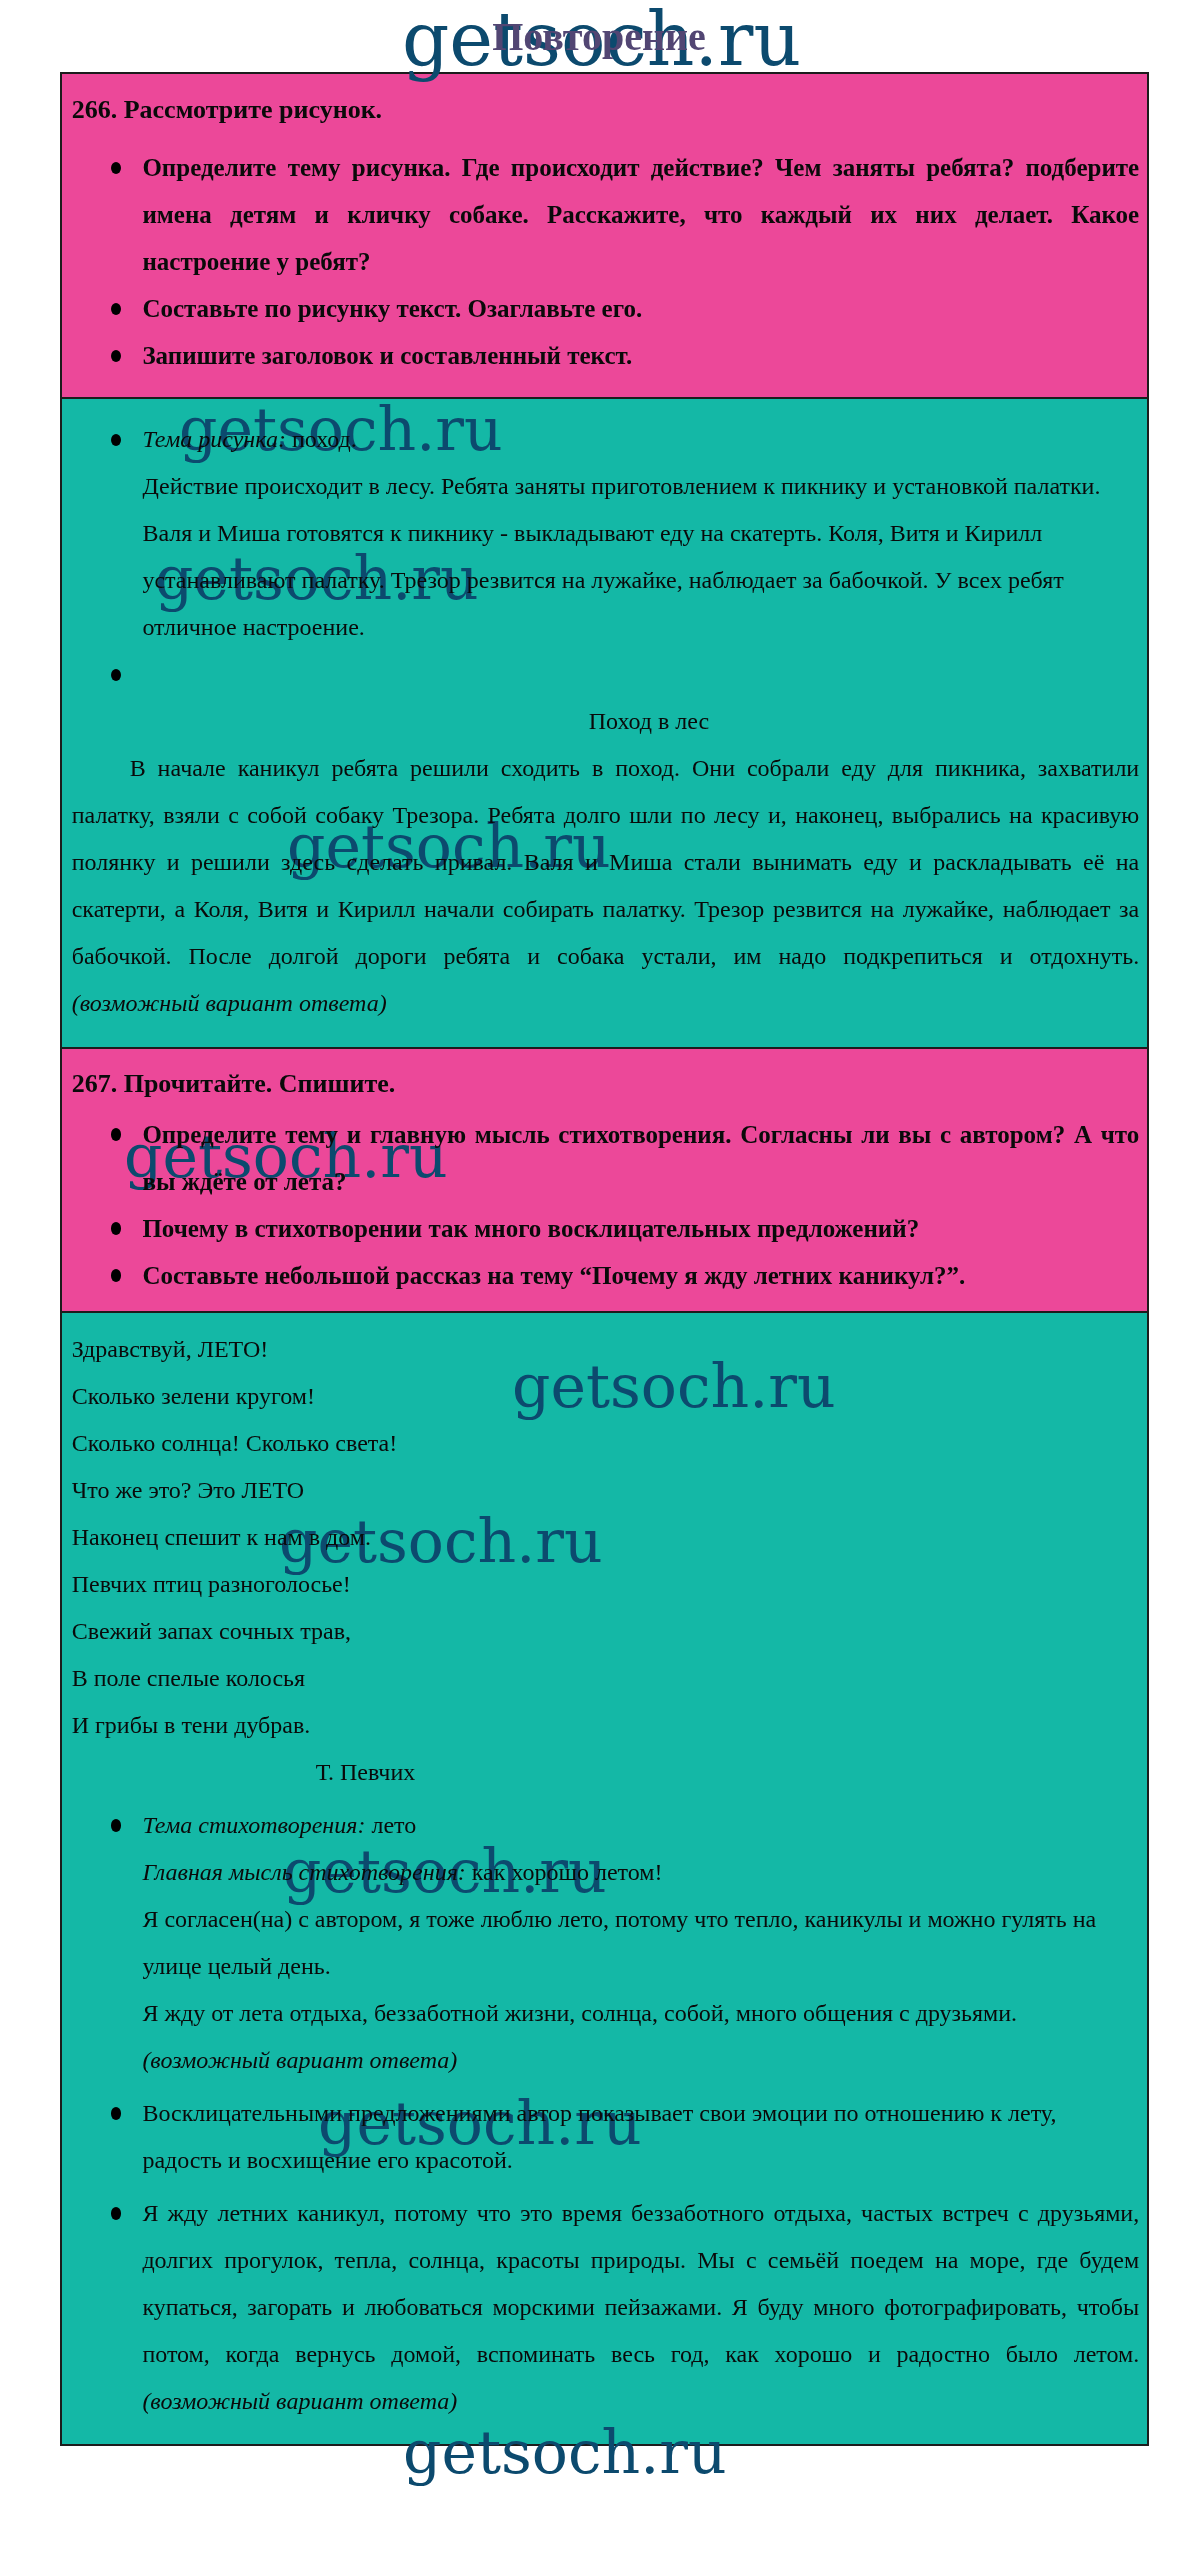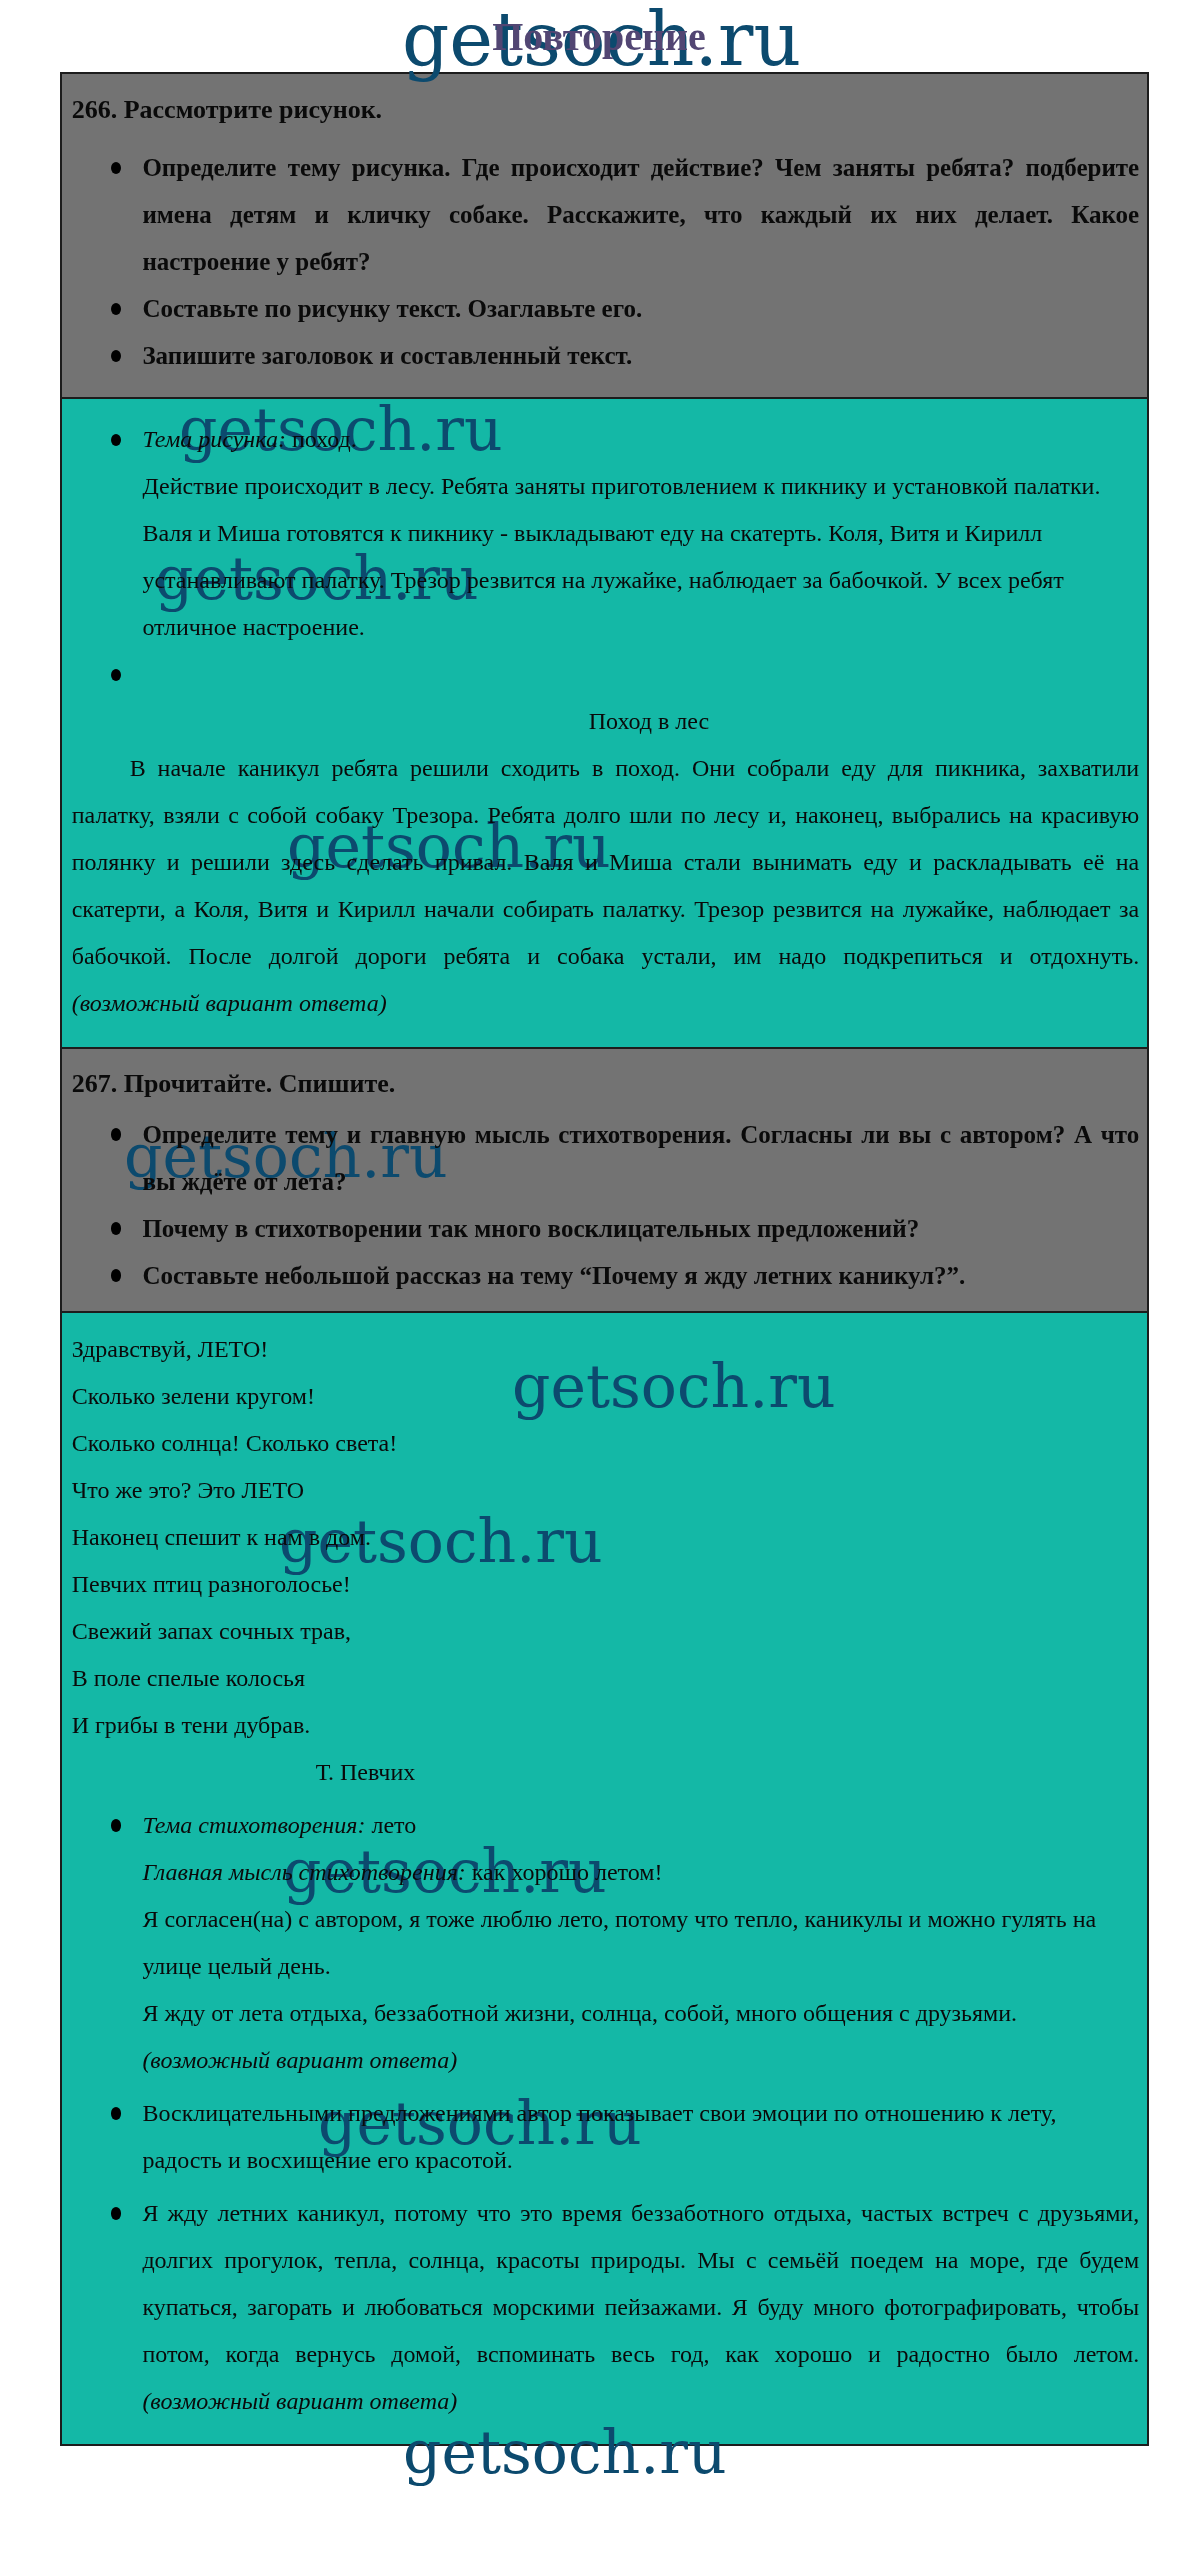--- a/index.html
+++ b/index.html
@@ -24,21 +24,21 @@
     color: #524673;
     position: relative;
     z-index: 2;
   }
   .container {
     margin: 11.6px 49px 0 60px;
     border: 2.9px solid #1c1c1c;
   }
   section { display: block; }
   .task {
-    background: #737373;
+    background: #ec4899;
     border-bottom: 2.9px solid #1c1c1c;
     padding: 13.6px 7.8px 17.4px 9.7px;
   }
   .answer {
     background: #14b8a6;
     padding: 17.4px 7.8px 19.4px 9.7px;
   }
   .task-267 { padding-bottom: 11.6px; }
   .answer-267 { padding-top: 13.6px; }
   .task-heading {

